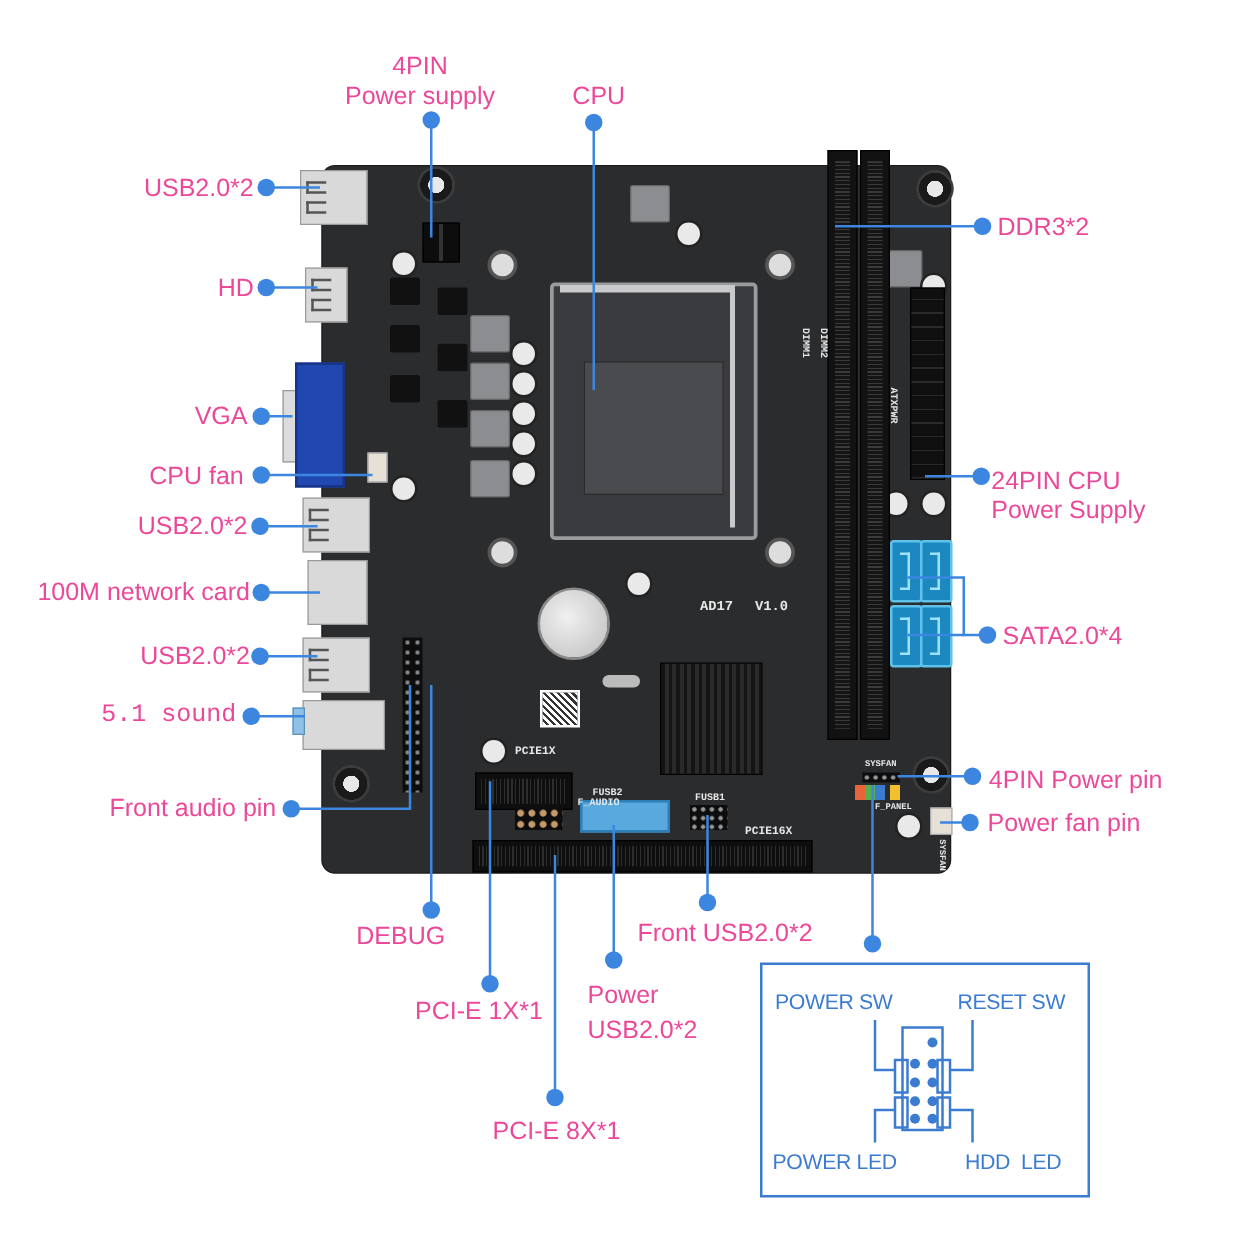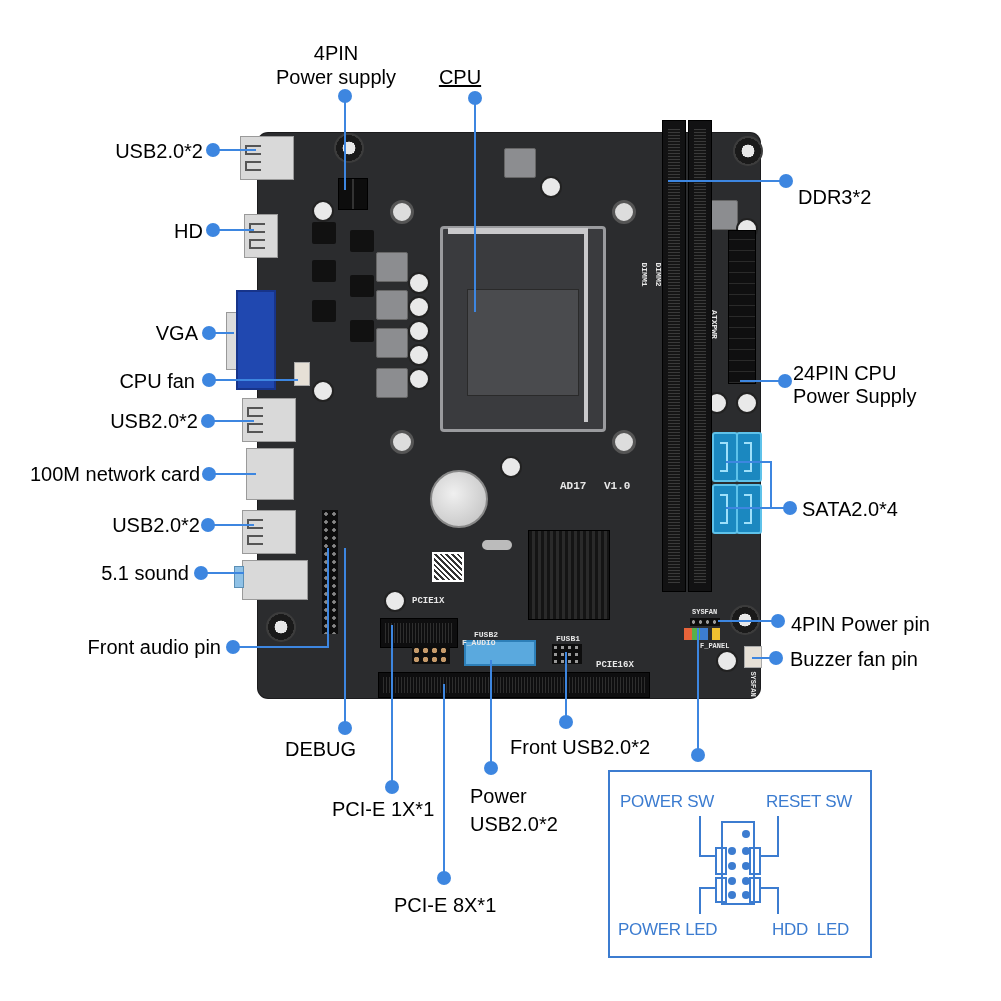--- a/index.html
+++ b/index.html
@@ -1,18 +1,18 @@
 <!DOCTYPE html>
 <html><head>
 <meta charset="utf-8">
 <style>
   html,body{margin:0;padding:0;background:#ffffff;}
   body{width:1001px;height:1001px;position:relative;overflow:hidden;font-family:"Liberation Sans",sans-serif;}
   .abs{position:absolute;}
-  .label{position:absolute;color:#000000;font-size:20px;line-height:22px;white-space:nowrap;}
+  .label{position:absolute;color:#ec4899;font-size:20px;line-height:22px;white-space:nowrap;}
   .label.r{text-align:right;}
   .label.c{text-align:center;}
   .board{position:absolute;left:258px;top:133px;width:502px;height:565px;background:#2b2c2e;border-radius:10px;box-shadow:0 0 0 1px #1c1c1e;}
   .io{position:absolute;background:#d9d9d9;border:1px solid #9a9a9a;}
   .usb-slot{position:absolute;left:4px;width:14px;height:6px;border:2px solid #555;border-right:none;}
   .dimm{position:absolute;background:#121213;border:1px solid #000;}
   .dimm::after{content:"";position:absolute;left:5px;right:5px;top:8px;bottom:8px;background:repeating-linear-gradient(0deg,#3a3a3a 0 1px,#151515 1px 3px);}
   .atx{position:absolute;background:#0f0f10;border:1px solid #000;background-image:repeating-linear-gradient(0deg,#2a2a2a 0 1px,#0f0f10 1px 11px),linear-gradient(90deg,#0f0f10 48%,#2a2a2a 48% 52%,#0f0f10 52%);}
   .sata{position:absolute;width:22px;height:46px;border:2px solid #5ec2ea;background:#1b88c0;border-radius:3px;}
   .sata::after{content:"";position:absolute;left:6px;top:8px;width:6px;height:26px;border:2px solid #9fe0fa;border-left:none;}
@@ -201,40 +201,40 @@
     <circle cx="491" cy="768" r="7"></circle>
     <circle cx="566" cy="722" r="7"></circle>
     <circle cx="698" cy="755" r="7"></circle>
   </g>
 </svg>
 
 <div class="label c" style="left:258px;top:42px;width:156px;">
   <div>4PIN</div>
   <div style="margin-top:2px;">Power supply</div>
 </div>
-<div class="label c" style="left:425px;top:66px;width:70px;text-decoration:underline;">CPU</div>
+<div class="label c" style="left:444px;top:66px;width:70px;">CPU</div>
 
 <div class="label r" style="left:60px;top:140px;width:143px;">USB2.0*2</div>
 <div class="label r" style="left:60px;top:220px;width:143px;">HD</div>
 <div class="label r" style="left:60px;top:322px;width:138px;">VGA</div>
 <div class="label r" style="left:40px;top:370px;width:155px;">CPU fan</div>
 <div class="label r" style="left:40px;top:410px;width:158px;">USB2.0*2</div>
 <div class="label r" style="left:0px;top:463px;width:200px;">100M network card</div>
 <div class="label r" style="left:40px;top:514px;width:160px;">USB2.0*2</div>
-<div class="label r" style="left:40px;top:562px;width:149px;">5.1 sound</div>
+<div class="label r" style="left:40px;top:562px;width:149px;font-family:Liberation Mono, monospace;">5.1 sound</div>
 <div class="label r" style="left:20px;top:636px;width:201px;">Front audio pin</div>
 
-<div class="label" style="left:798px;top:186px;">DDR3*2</div>
-<div class="label" style="left:793px;top:362px;line-height:23px;">
+<div class="label" style="left:798px;top:171px;">DDR3*2</div>
+<div class="label" style="left:793px;top:374px;line-height:23px;">
   <div>24PIN CPU</div>
   <div>Power Supply</div>
 </div>
 <div class="label" style="left:802px;top:498px;">SATA2.0*4</div>
 <div class="label" style="left:791px;top:613px;">4PIN Power pin</div>
-<div class="label" style="left:790px;top:648px;">Buzzer fan pin</div>
+<div class="label" style="left:790px;top:648px;">Power fan pin</div>
 
 <div class="label" style="left:285px;top:738px;">DEBUG</div>
 <div class="label" style="left:332px;top:798px;">PCI-E 1X*1</div>
 <div class="label" style="left:394px;top:894px;">PCI-E 8X*1</div>
 <div class="label" style="left:470px;top:782px;line-height:28px;">
   <div>Power</div>
   <div>USB2.0*2</div>
 </div>
 <div class="label" style="left:510px;top:736px;">Front USB2.0*2</div>
 

